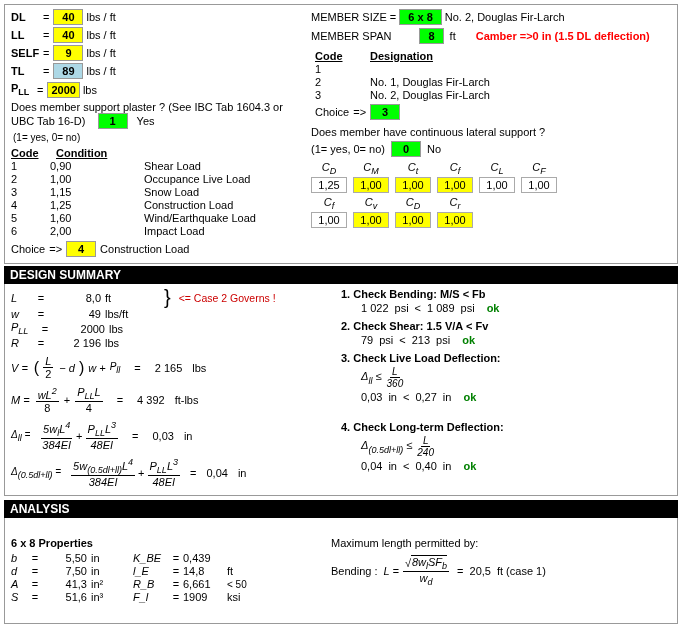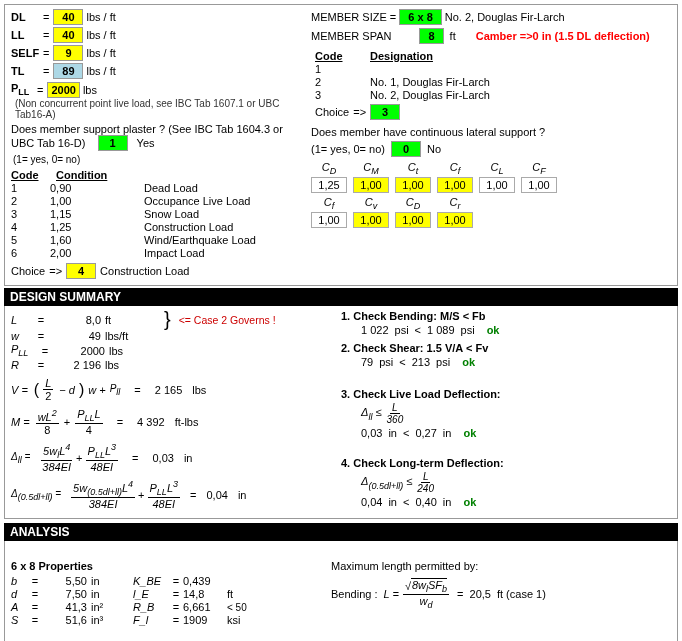--- a/index.html
+++ b/index.html
@@ -170,21 +170,20 @@
           <span class="eq">=</span>
           <span class="input-box" style="background:#add8e6;">89</span>
           <span class="unit">lbs / ft</span>
         </div>
 
         <div class="input-row" style="margin-top:3px;">
           <span class="label" style="width:22px;">P<sub>LL</sub></span>
           <span class="eq">=</span>
           <span class="input-box">2000</span>
           <span class="unit">lbs</span>
-          <span class="plive-note">(Non concurrent point live load, see IBC Tab 1607.1 or UBC Tab16-A)</span>
         </div>
 
         <div class="plaster-row" style="margin-top:3px;">
           <span>Does member support plaster ?  (See IBC Tab 1604.3 or UBC Tab 16-D)</span>
           &nbsp;&nbsp;
           <span class="input-box" style="display:inline-block; background:#00ff00;">1</span>
           &nbsp;
           <span>Yes</span>
         </div>
 
@@ -194,21 +193,21 @@
           <div style="display:flex; gap:20px;">
             <div style="display:flex; gap:14px;">
               <span style="width:25px; font-weight:bold; text-decoration:underline;">Code</span>
             </div>
             <span style="font-weight:bold; text-decoration:underline;">Condition</span>
           </div>
           <div id="cond-rows">
               <div style="display: flex; gap: 14px; align-items: center; margin: 1px 0px;">
     <span style="width:25px;">1</span>
     <span style="width:80px;">0,90</span>
-    <span>Dead Load</span>
+    <span>Shear Load</span>
   </div>
               <div style="display: flex; gap: 14px; align-items: center; margin: 1px 0px;">
     <span style="width:25px;">2</span>
     <span style="width:80px;">1,00</span>
     <span>Occupance Live Load</span>
   </div>
               <div style="display: flex; gap: 14px; align-items: center; margin: 1px 0px;">
     <span style="width:25px;">3</span>
     <span style="width:80px;">1,15</span>
     <span>Snow Load</span>
@@ -440,21 +439,21 @@
           <div style="display:flex; align-items:center; gap:6px; margin-left:20px; margin-top:2px;">
             <span>1 022</span>
             <span>psi</span>
             <span>&lt;</span>
             <span>1 089</span>
             <span>psi</span>
             <span class="ok-text">ok</span>
           </div>
         </div>
 
-        <div style="margin-bottom:20px;">
+        <div style="margin-bottom:6px;">
           <div style="font-weight:bold;">2. Check Shear:  1.5 V/A &lt; Fv</div>
           <div style="display:flex; align-items:center; gap:6px; margin-left:20px; margin-top:2px;">
             <span>79</span>
             <span>psi</span>
             <span>&lt;</span>
             <span>213</span>
             <span>psi</span>
             <span class="ok-text">ok</span>
           </div>
         </div>

